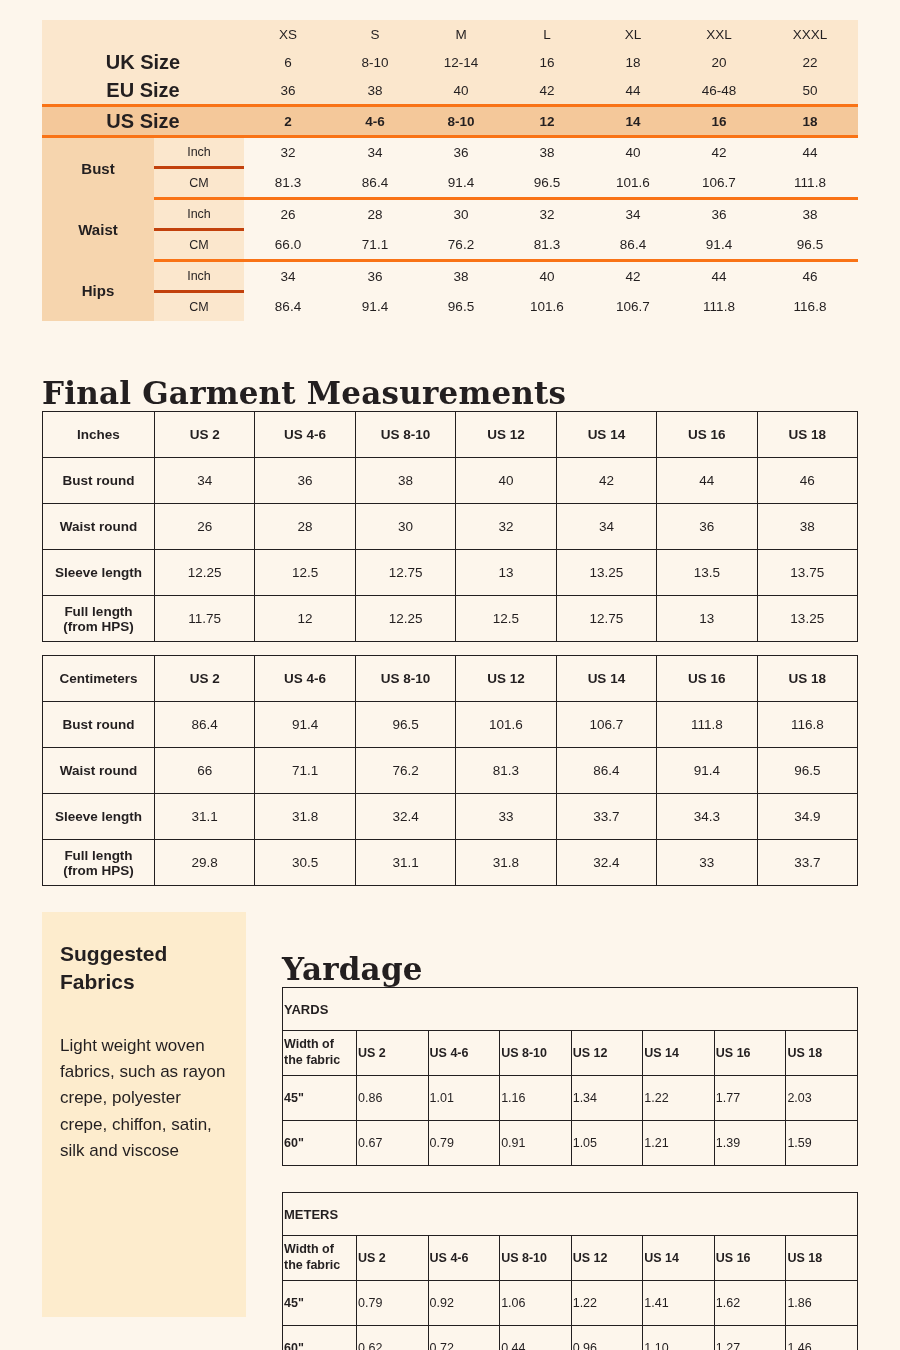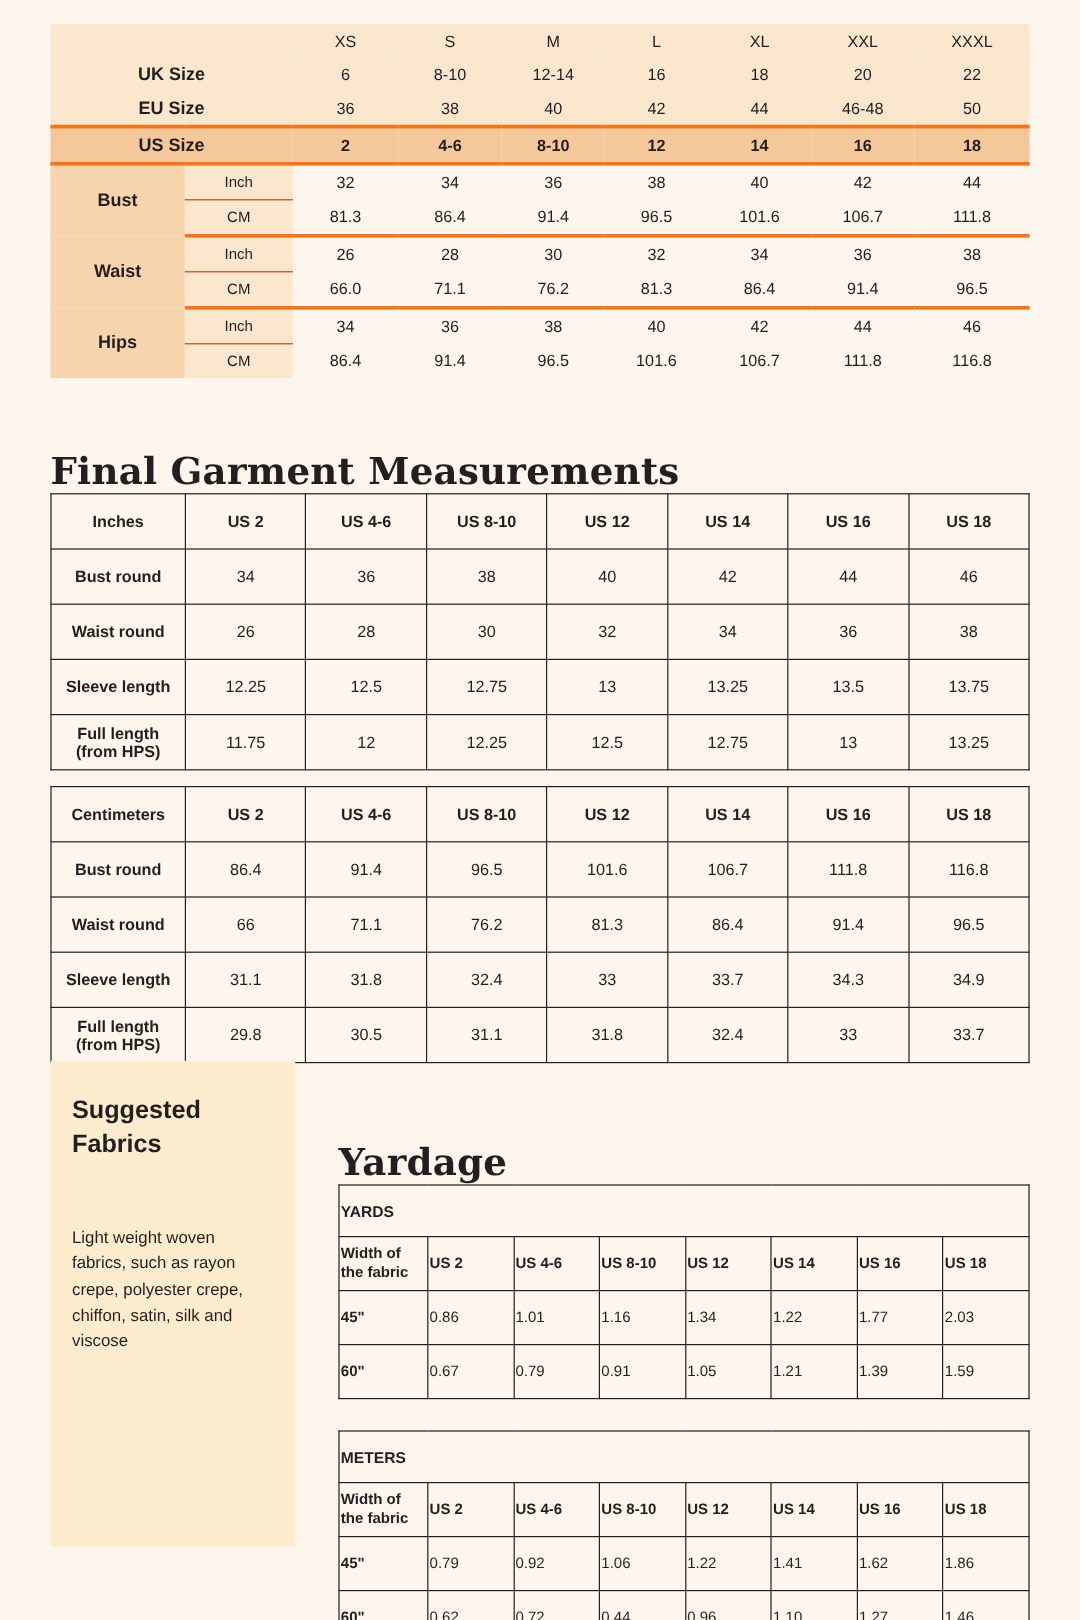--- a/index.html
+++ b/index.html
@@ -25,62 +25,62 @@
   .size-guide-wrap{position:absolute;left:42px;top:20px;width:816px;}
   .sg-title{margin-bottom:10px;}
   table.sg{border-collapse:collapse;width:816px;table-layout:fixed;}
   table.sg td{
     font-size:13.5px;
     text-align:center;
     height:28px;
     padding:0;
     color:#231f20;
   }
-  .sg .rowhead{font-weight:bold;font-size:15px;}
+  .sg .rowhead{font-weight:bold;font-size:20px;}
   .sg .hdr-row td{background:#fbe7cd;}
   .sg .uk-row td{background:#fbe7cd;}
   .sg .eu-row td{background:#fbe7cd;}
   .sg .us-row td{background:#f4c89a;font-weight:bold;}
   .sg .us-row td.rowhead{font-weight:bold;}
   .sg .lbl-cell{background:#f6d5ae;font-weight:bold;font-size:15px;}
   .sg .unit-cell{background:#fbe7cd;font-size:12.5px;}
   .sg .brdr-b td{border-bottom:3px solid #f97316;}
   .sg .val-cell{background:transparent;}
-  .sg-body-sep{border-bottom:1px solid #c2410c;}
+  .sg-body-sep{border-bottom:3px solid #c2410c;}
 
   
   .fg-wrap{position:absolute;left:42px;top:375px;width:816px;}
   .fg-title{margin-bottom:12px;}
   table.grid{border-collapse:collapse;width:816px;table-layout:fixed;}
   table.grid td{
     border:1px solid #231f20;
     text-align:center;
     font-size:13.5px;
     height:45px;
     padding:0 2px;
     background:#fdf6ec;
   }
   table.grid td.hd{font-weight:bold;font-size:13.5px;}
   table.grid td.rh{font-weight:bold;font-size:13.5px;}
   table.grid td.rh small{display:block;font-weight:bold;font-size:13.5px;}
   .col-first{width:112px;}
 
   
   .fabrics{
-    position:absolute;left:42px;top:884px;width:204px;height:405px;
+    position:absolute;left:42px;top:912px;width:204px;height:405px;
     background:#fdeccd;
     padding:28px 20px 0 18px;
     box-sizing:border-box;
   }
   .fabrics h2{
     font-family:"Liberation Sans",sans-serif;
     font-weight:bold;font-size:21px;margin:0;line-height:1.35;
   }
   .fabrics p{
-    font-size:14px;line-height:1.55;margin:52px 0 0 0;font-weight:normal;
+    font-size:17px;line-height:1.55;margin:36px 0 0 0;font-weight:normal;
   }
 
   
   .yard-wrap{position:absolute;left:282px;top:951px;width:576px;}
   .yard-title{margin-bottom:10px;font-size:30px;}
   table.yard{border-collapse:collapse;width:576px;table-layout:fixed;margin-bottom:0;}
   table.yard td{
     border:1px solid #231f20;
     text-align:left;
     font-size:12.5px;

